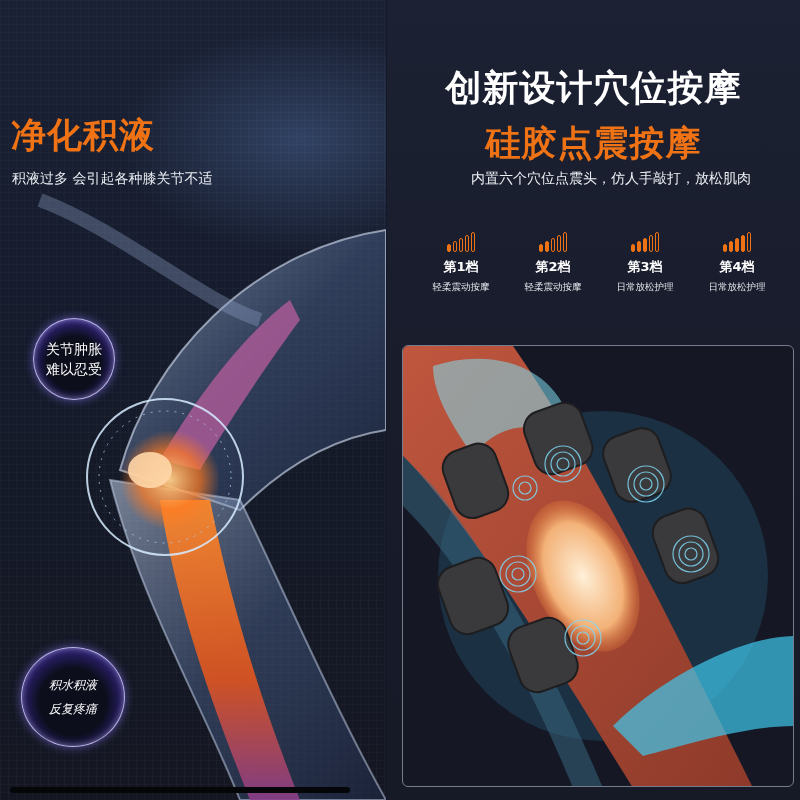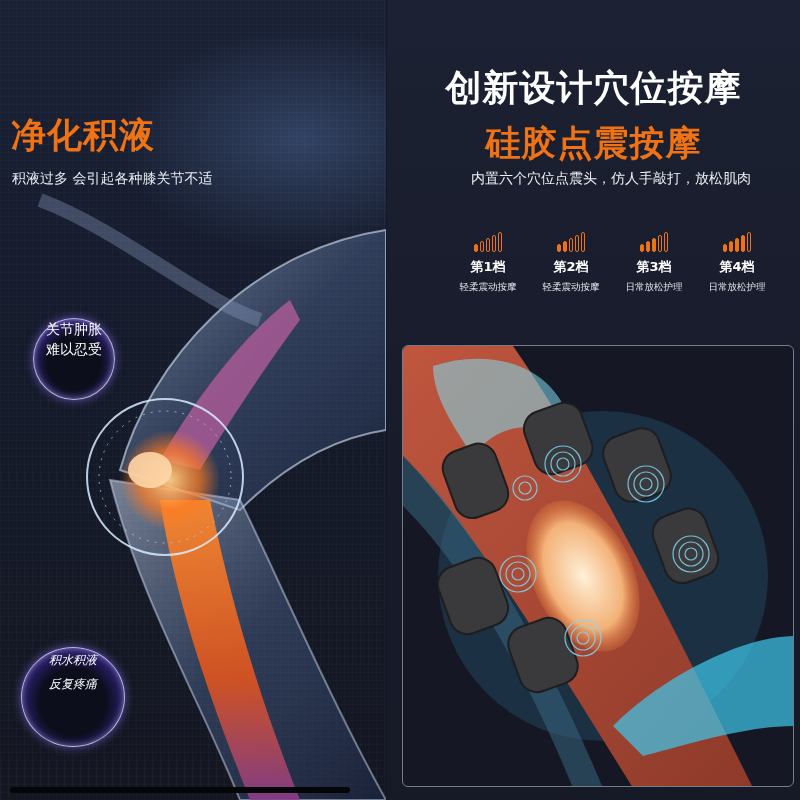--- a/index.html
+++ b/index.html
@@ -24,32 +24,32 @@
   .left-title1 { left: 12px; top: 64px; font-size: 36px; }
   .left-title2 { left: 11px; top: 112px; font-size: 35px; }
   .left-sub { position:absolute; left: 12px; top: 170px; font-size: 14px; color: #e9ecf2; white-space: nowrap; }
 
   .right-title1 { left: 0; width: 413px; text-align: center; top: 64px; font-size: 36px; }
   .right-title2 { left: 0; width: 413px; text-align: center; top: 112px; font-size: 35px; margin-top: 8px; }
   .right-sub { position:absolute; left:0; width:448px; text-align:center; top:170px; font-size:14px; color:#eef0f4; white-space:nowrap; }
 
   
   .knee-art { position:absolute; left:0; top:180px; width:386px; height:620px; z-index:1; }
-  .bubble { position:absolute; border-radius:50%; display:flex; flex-direction:column; align-items:center; 
+  .bubble { position:absolute; border-radius:50%; display:flex; flex-direction:column; align-items:center; justify-content:center;
     color:#fff; font-size:14px; line-height:20px; z-index:3;
     background: radial-gradient(circle at 50% 55%, #0c0e1c 45%, #2b2070 70%, #6b5ae0 88%, #b8b0ff 100%);
     box-shadow: 0 0 10px rgba(140,120,255,0.6), inset 0 0 6px rgba(255,255,255,0.4);
     border: 1.5px solid rgba(210,205,255,0.85); }
   .bubble-1 { left: 33px; top: 318px; width: 82px; height: 82px; }
   .bubble-2 { left: 21px; top: 647px; width: 104px; height: 100px; font-size: 12px; line-height: 24px; font-style: italic; }
   .bubble-3 { left: 284px; top: 662px; width: 86px; height: 86px; font-size: 13px; line-height: 19px; }
   .bottom-bar { position:absolute; left:10px; top:787px; width:340px; height:6px; background:#050608; border-radius:3px; z-index:4; }
 
   
-  .levels { position:absolute; left:0; top:230px; width:413px; display:flex; justify-content:space-between; padding: 0 30px 0 68px; align-items: center; }
+  .levels { position:absolute; left:0; top:230px; width:413px; display:flex; justify-content:space-between; padding: 0 30px 0 41px; align-items: center; }
   .level { width: 66px; display:flex; flex-direction:column; align-items:center; }
   .bars { display:flex; align-items:flex-end; gap:2px; height:22px; }
   .bar { width:4px; border:1.2px solid #ef7314; border-radius:2px; background:transparent; }
   .bar.on { background:#ef7314; }
   .level-name { margin-top: 6px; color:#fff; font-weight:bold; font-size:13px; }
   .level-desc { margin-top: 5px; color:#e4e6ec; font-size:9.5px; white-space:nowrap;font-family:Liberation Mono, monospace; }
 
   .massage-box { position:absolute; left:15px; top:345px; width:392px; height:442px; border:1.5px solid #767c8c; border-radius:6px; overflow:hidden; background:#151824; }
 </style>
 </head>

